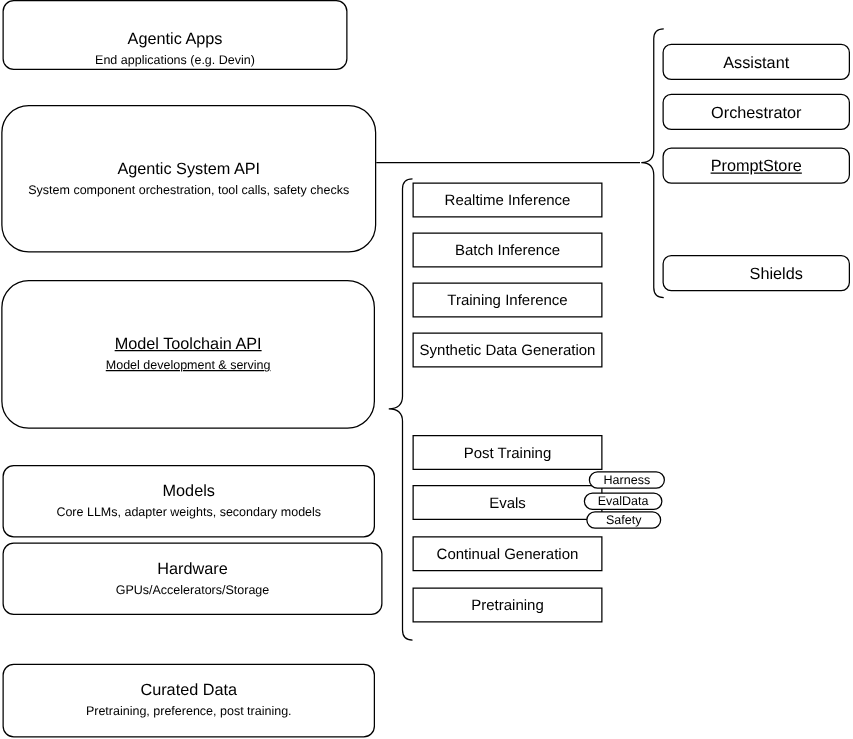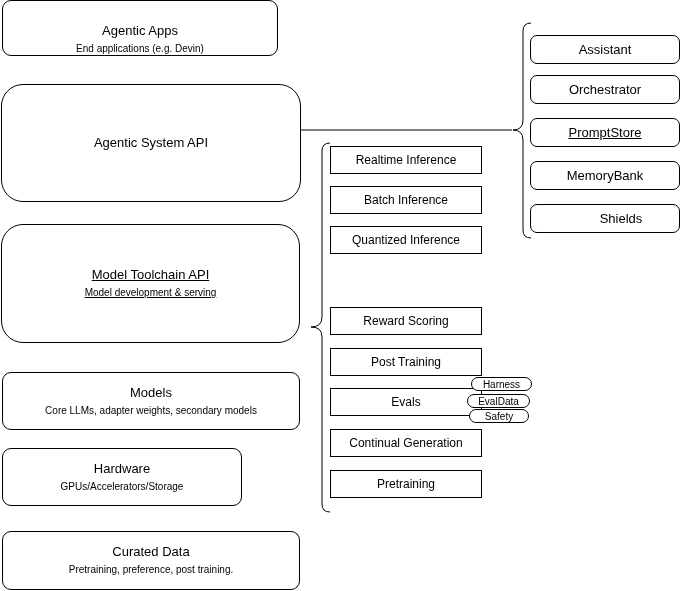--- a/index.html
+++ b/index.html
@@ -60,53 +60,54 @@
 
 <div class="canvas">
 
   <div class="box lbox small" style="left:2px; top:0; width:276px; height:56px;justify-content:flex-end;">
     <div class="title">Agentic Apps</div>
     <div class="sub">End applications (e.g. Devin)</div>
   </div>
 
   <div class="box lbox big" style="left:1px; top:84px; width:300px; height:118px;text-align:right;">
     <div class="title">Agentic System API</div>
+    <div class="sub">System component orchestration, tool calls, safety checks</div>
   </div>
 
   <div class="box lbox big" style="left:1px; top:224px; width:299px; height:119px;text-decoration:underline;">
     <div class="title">Model Toolchain API</div>
     <div class="sub">Model development &amp; serving</div>
   </div>
 
   <div class="box lbox small" style="left:2px; top:372px; width:298px; height:58px;text-align:right;">
     <div class="title">Models</div>
     <div class="sub">Core LLMs, adapter weights, secondary models</div>
   </div>
 
-  <div class="box lbox small" style="left:2px; top:448px; width:240px; height:58px;">
+  <div class="box lbox small" style="left:2px; top:434px; width:304px; height:58px;">
     <div class="title">Hardware</div>
     <div class="sub">GPUs/Accelerators/Storage</div>
   </div>
 
   <div class="box lbox small" style="left:2px; top:531px; width:298px; height:59px;">
     <div class="title">Curated Data</div>
     <div class="sub">Pretraining, preference, post training.</div>
   </div>
 
   <div class="box mbox" style="top:146px;">
     <span>Realtime Inference</span>
   </div>
   <div class="box mbox" style="top:186px;">
     <span>Batch Inference</span>
   </div>
   <div class="box mbox" style="top:226px;">
-    <span>Quantized Inference</span>
+    <span>Training Inference</span>
   </div>
-  <div class="box mbox" style="top:307px;">
-    <span>Reward Scoring</span>
+  <div class="box mbox" style="top:266px;">
+    <span>Synthetic Data Generation</span>
   </div>
   <div class="box mbox" style="top:348px;">
     <span>Post Training</span>
   </div>
   <div class="box mbox" style="top:388px;">
     <span>Evals</span>
   </div>
   <div class="box mbox" style="top:429px;">
     <span>Continual Generation</span>
   </div>
@@ -126,23 +127,20 @@
 
   <div class="box rbox" style="top:35px;">
     <span>Assistant</span>
   </div>
   <div class="box rbox" style="top:75px;">
     <span>Orchestrator</span>
   </div>
   <div class="box rbox" style="top:118px;text-decoration:underline;">
     <span>PromptStore</span>
   </div>
-  <div class="box rbox" style="top:161px;">
-    <span>MemoryBank</span>
-  </div>
   <div class="box rbox" style="top:204px;padding-left:32px;">
     <span>Shields</span>
   </div>
 
   <svg class="overlay" width="682" height="591" viewBox="0 0 682 591">
     <path d="M 301 130 L 512 130" fill="none" stroke="#000000" stroke-width="1"></path>
     <path d="M 531 23 Q 523 23 523 31 L 523 120 Q 523 130 513 130 Q 523 130 523 140 L 523 230 Q 523 238 531 238" fill="none" stroke="#000000" stroke-width="1"></path>
     <path d="M 330 143 Q 322 143 322 151 L 322 317 Q 322 327 311 327 Q 322 327 322 337 L 322 504 Q 322 512 330 512" fill="none" stroke="#000000" stroke-width="1"></path>
   </svg>
 

